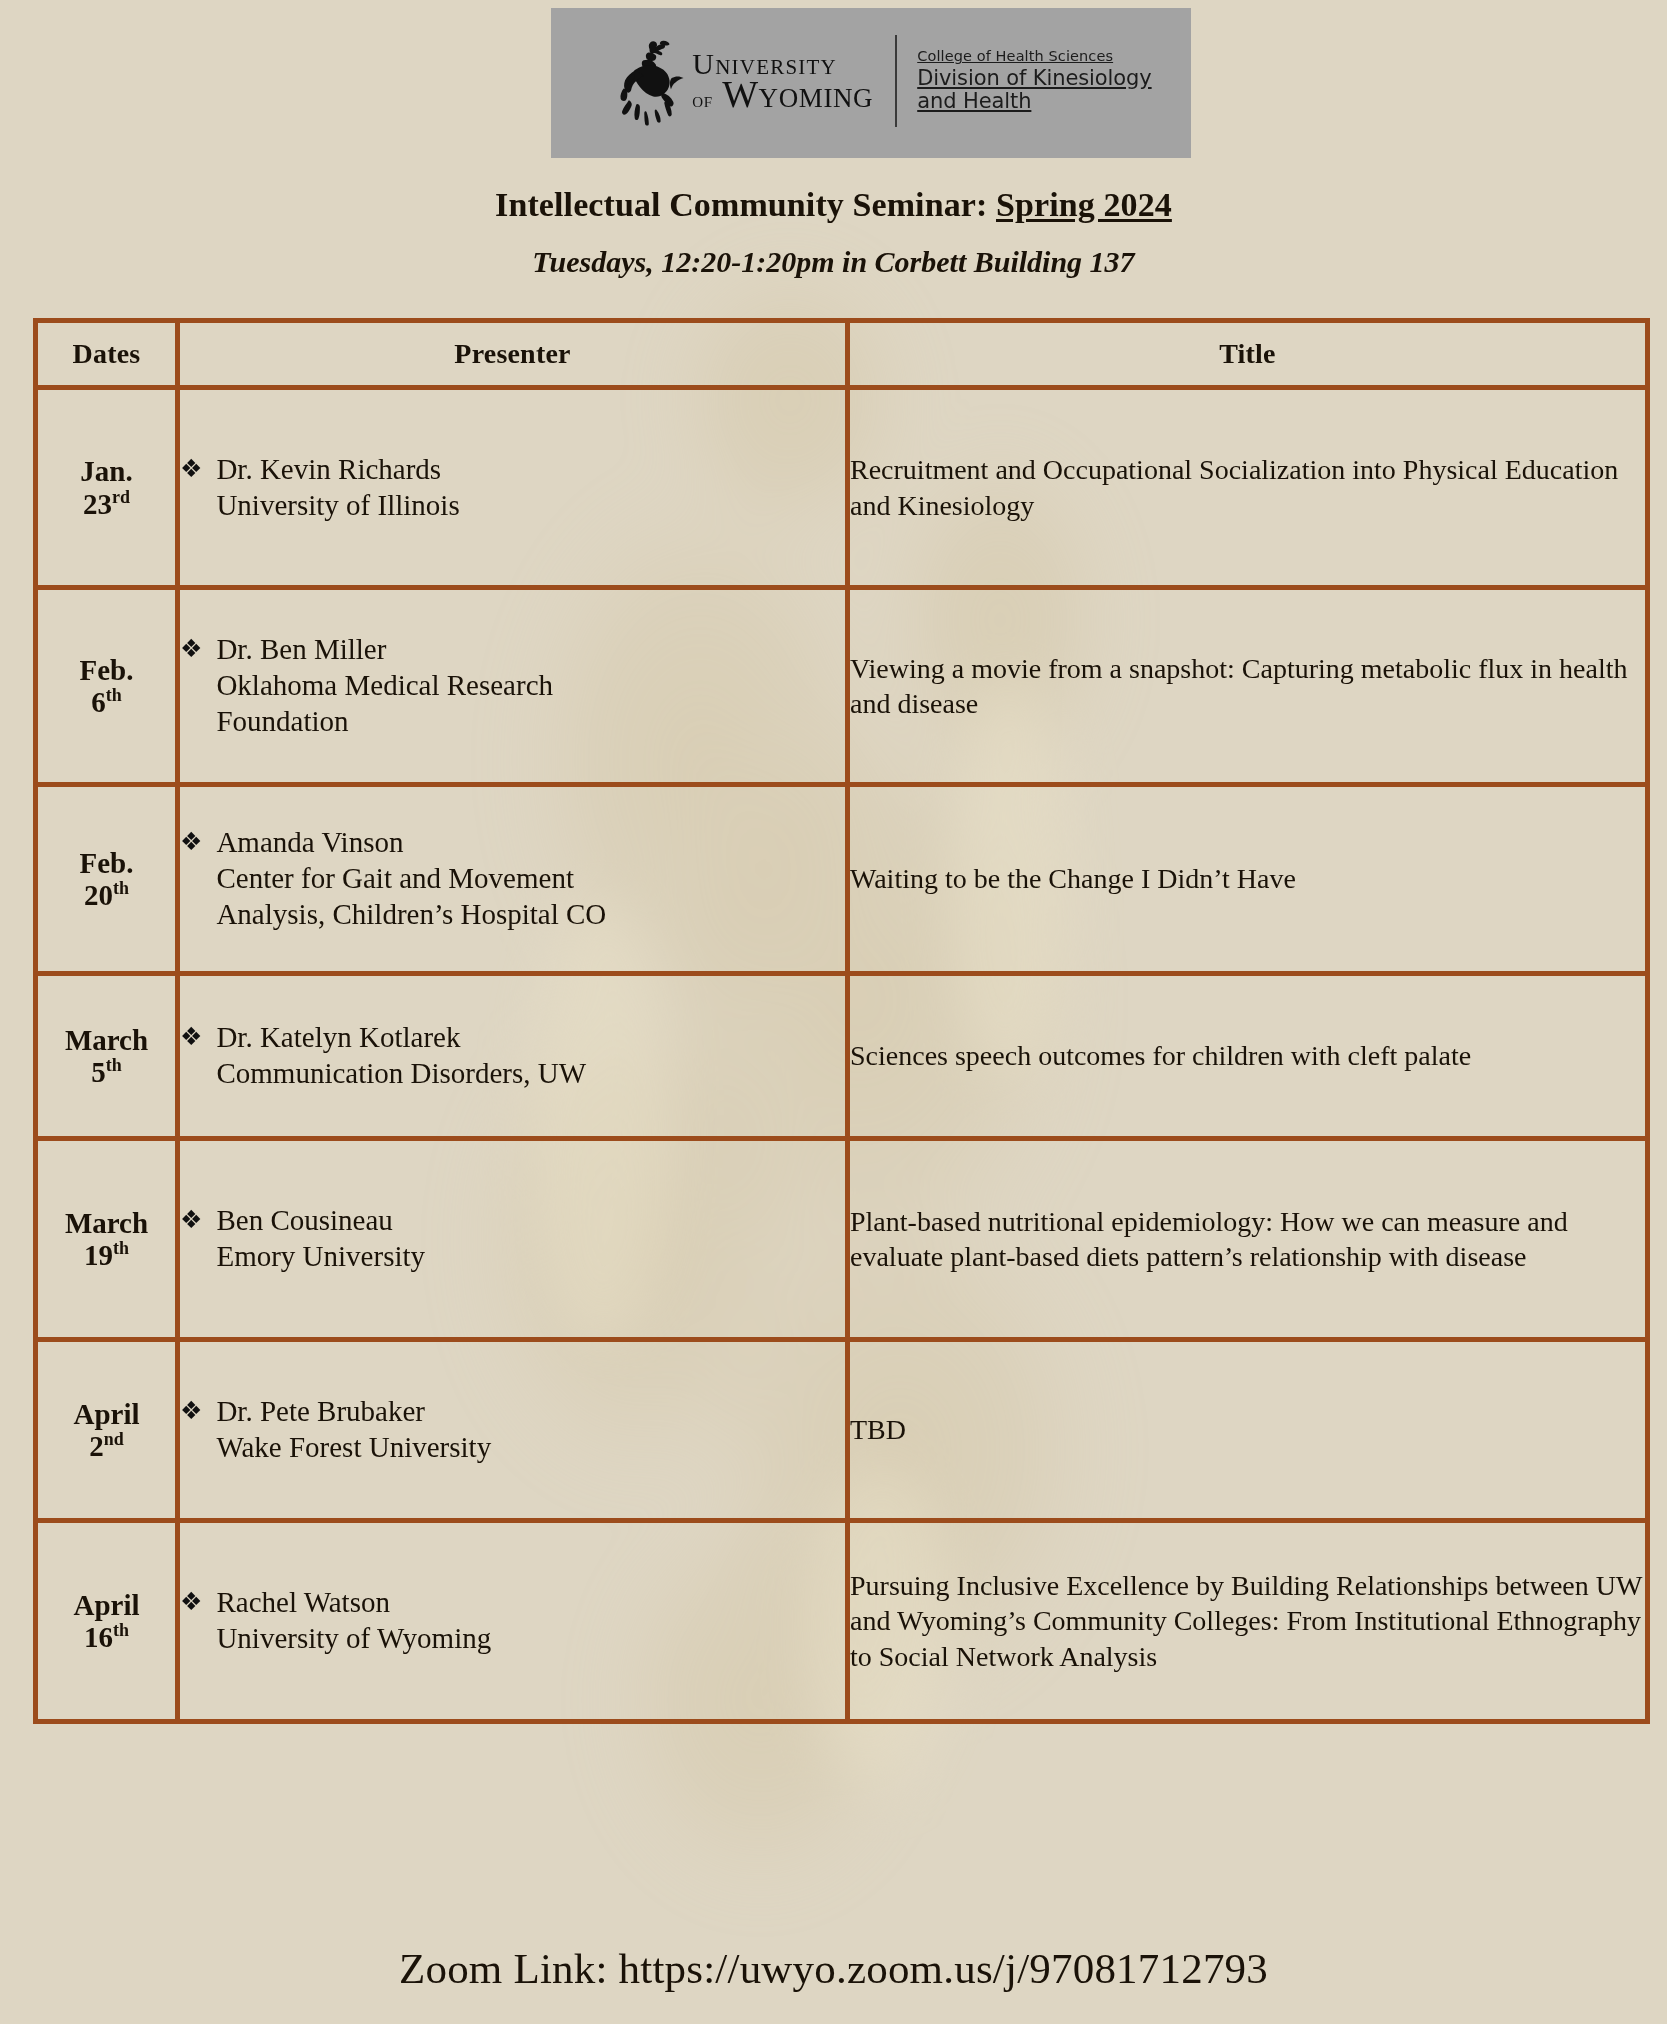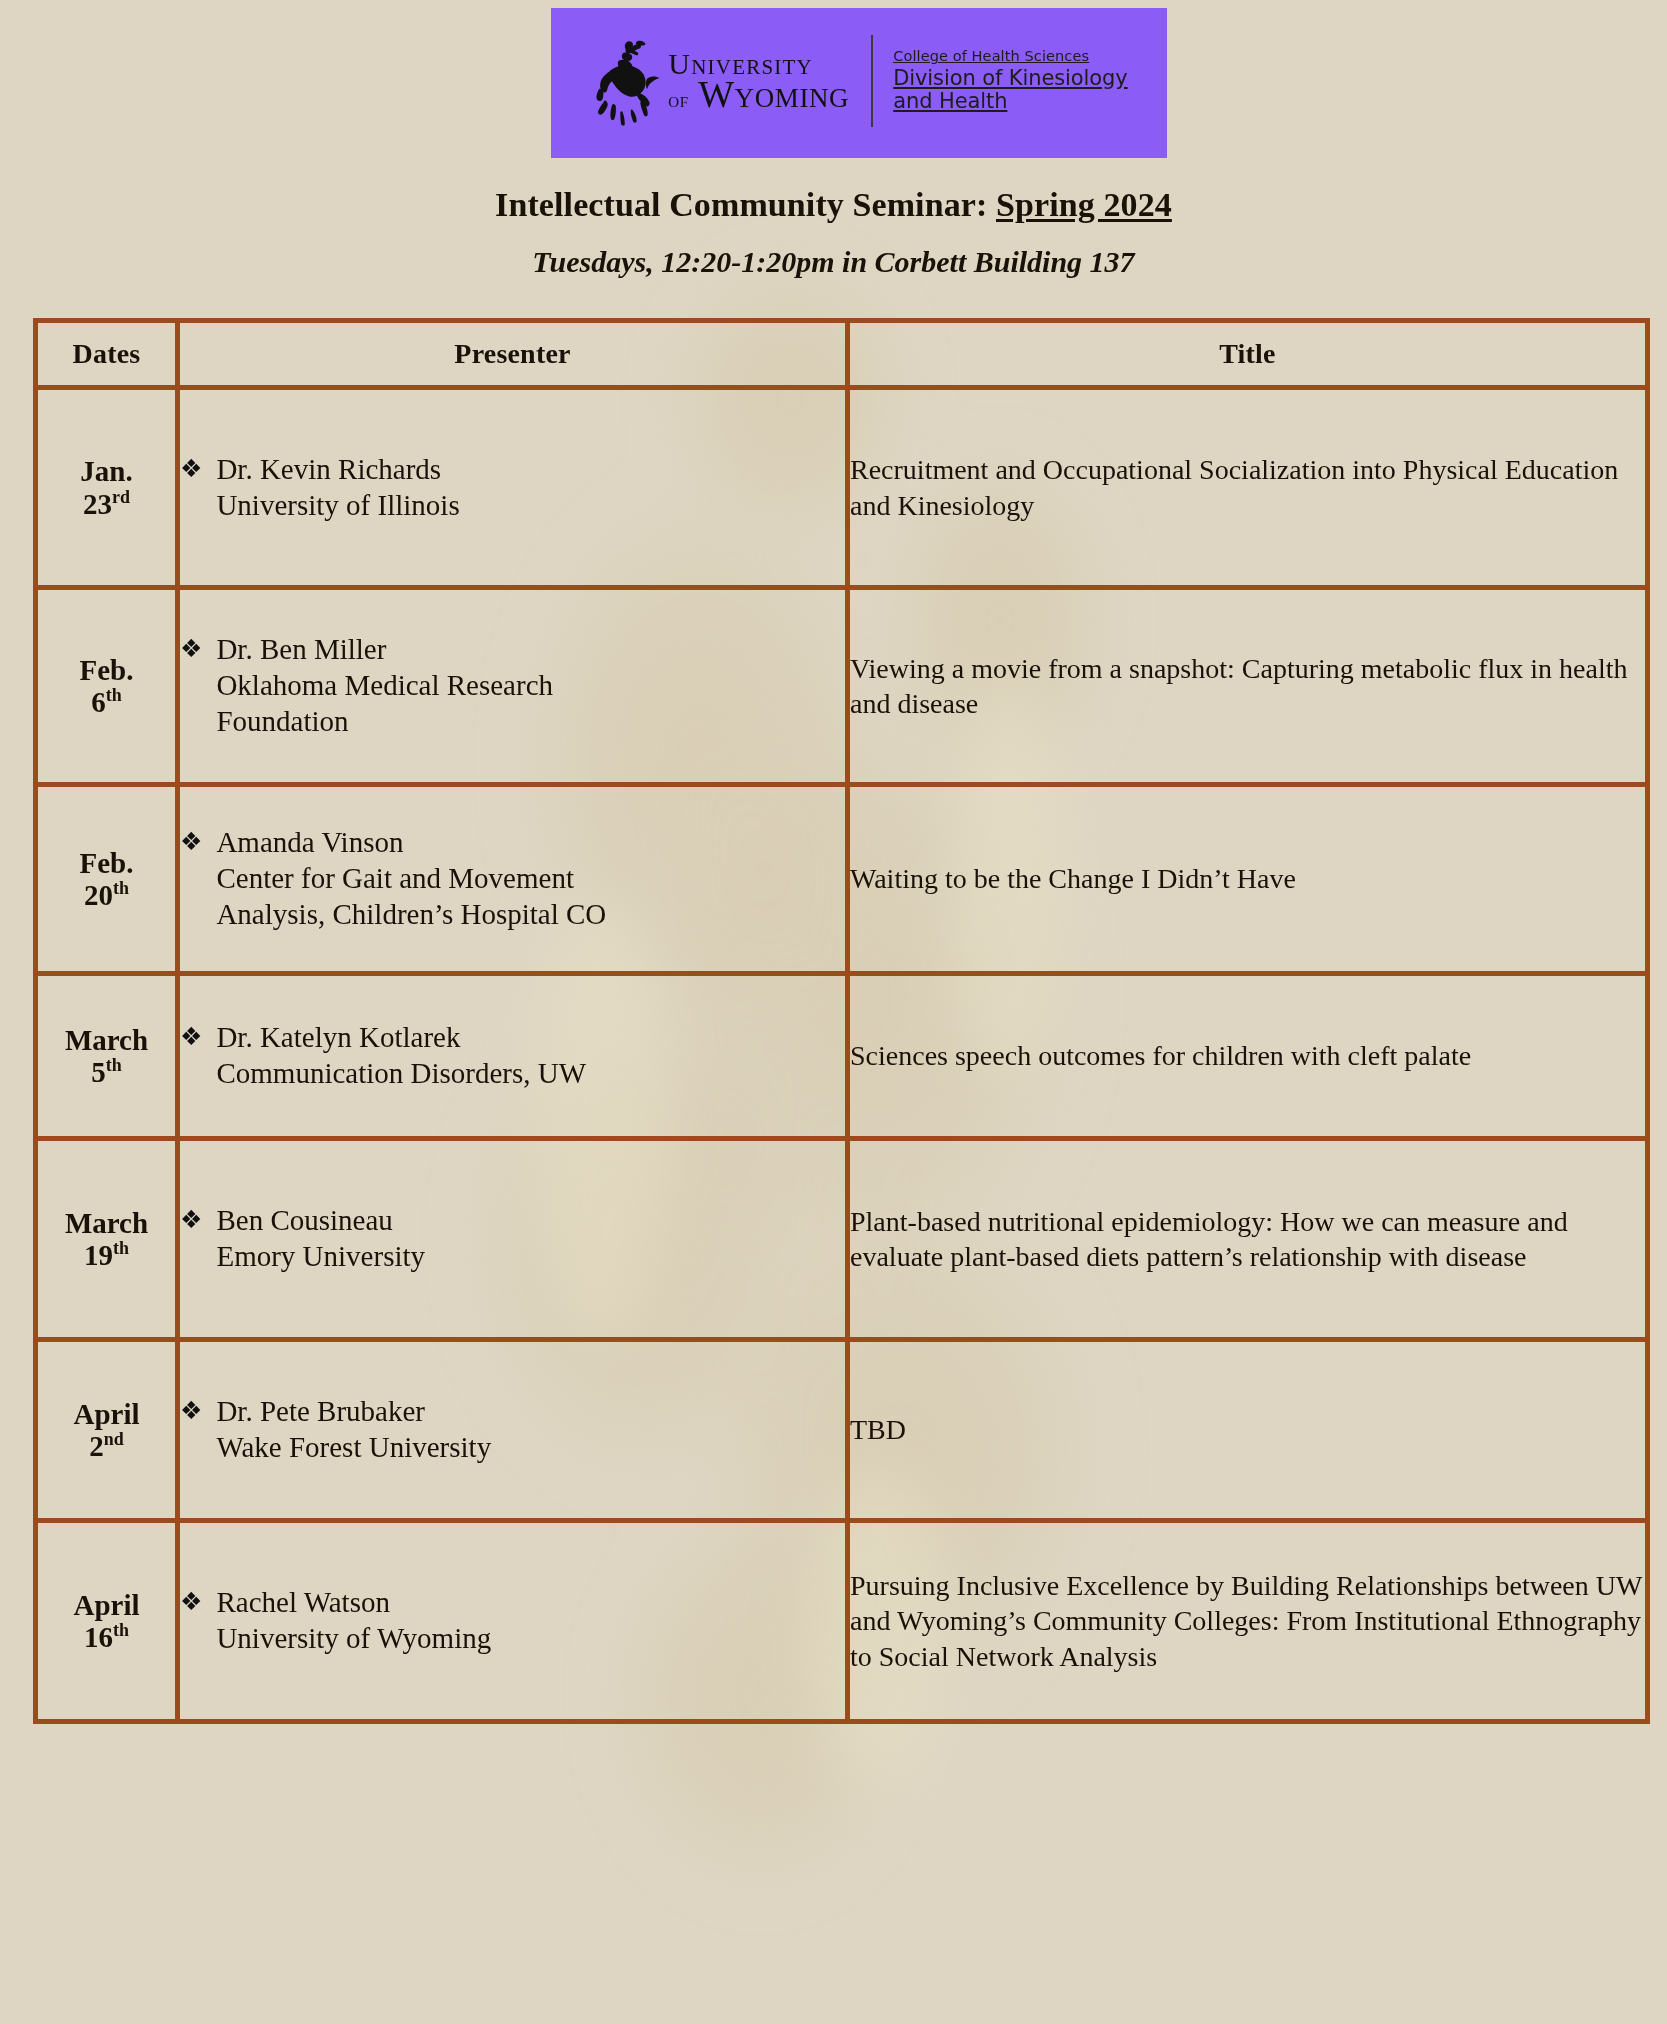--- a/index.html
+++ b/index.html
@@ -35,25 +35,26 @@
     box-sizing: border-box;
   }
 
   
   .logo-wrap {
     position: absolute;
     left: 551px;
     top: 8px;
     width: 616px;
     height: 150px;
-    background: #8b5cf6;
+    background: #a3a3a3;
     display: flex;
     align-items: center;
     justify-content: center;
     z-index: 3;
+    padding-left: 24px;
   }
   .logo-inner {
     display: flex;
     align-items: center;
     gap: 0px;
     transform: translateY(-2px);
   }
   .bucking-horse {
     width: 74px;
     height: 90px;
@@ -446,14 +447,15 @@
               </span>
             </div>
           </td>
           <td class="titlecell">Pursuing Inclusive Excellence by Building Relationships between UW and Wyoming’s Community Colleges: From Institutional Ethnography to Social Network Analysis</td>
         </tr>
 
       </tbody>
     </table>
   </div>
 
+  <div class="zoom-link"><span>Zoom Link: </span><span>https://uwyo.zoom.us/j/97081712793</span></div>
 
 </div>
 
 </body></html>

